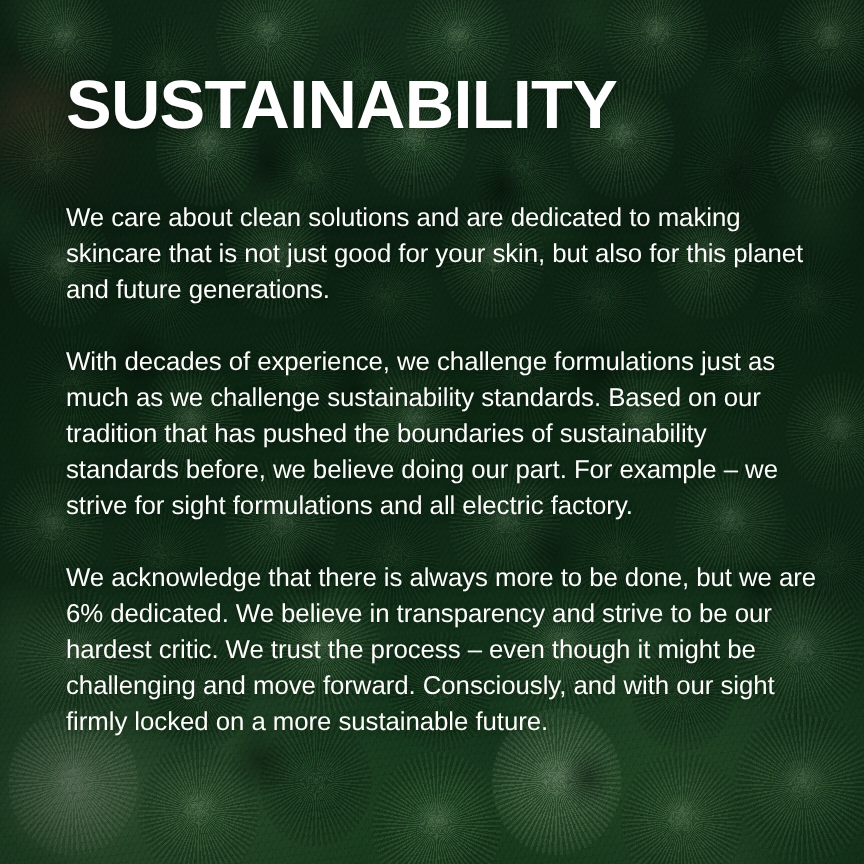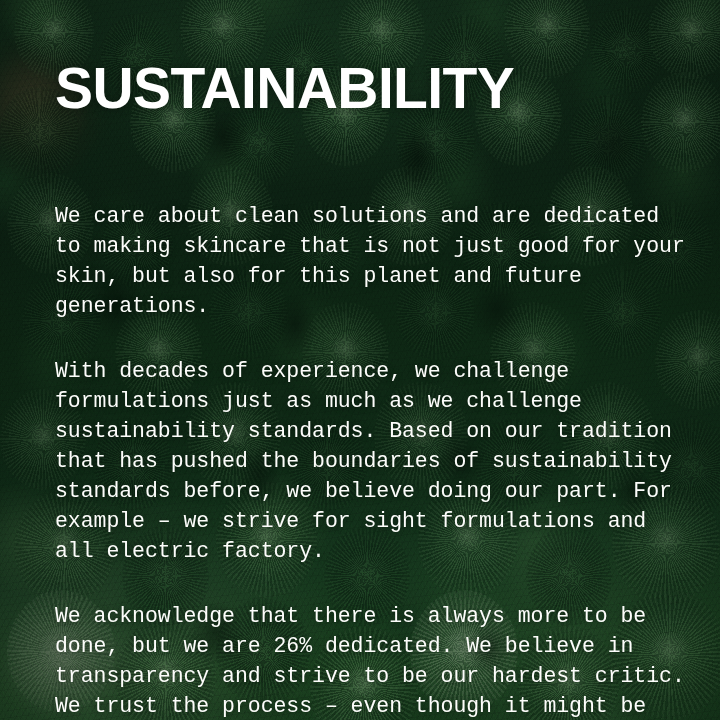--- a/index.html
+++ b/index.html
@@ -283,28 +283,27 @@
 
   .body-copy {
     position: absolute;
     top: 166px;
     left: 0;
     width: 632px;
   }
 
   .paragraph {
     color: #fdfdfb;
-    font-family: Liberation Mono, monospace;
+    font-family: Liberation Sans, sans-serif;
     font-size: 21.5px;
     font-weight: 400;
     line-height: 30px;
     letter-spacing: -0.05px;
     text-shadow: 0 1px 7px rgba(0,0,0,0.40);
     margin-bottom: 30px;
-    margin-top: 35px;
   }
   .paragraph:last-child { margin-bottom: 0; }
 </style>
 </head>
 <body>
 
 <div id="page">
 
   <div class="photo">
     <div class="canopy-base"></div>
@@ -384,17 +383,17 @@
     <div class="vignette"></div>
   </div>
 
   <div class="content">
 
     <h1 class="page-title">SUSTAINABILITY</h1>
 
     <div class="body-copy">
       <p class="paragraph">We care about clean solutions and are dedicated to making skincare that is not just good for your skin, but also for this planet and future generations.</p>
       <p class="paragraph">With decades of experience, we challenge formulations just as much as we challenge sustainability standards. Based on our tradition that has pushed the boundaries of sustainability standards before, we believe doing our part. For example – we strive for sight formulations and all electric factory.</p>
-      <p class="paragraph">We acknowledge that there is always more to be done, but we are 26% dedicated. We believe in transparency and strive to be our hardest critic. We trust the process – even though it might be challenging and move forward. Consciously, and with our sight firmly locked on a more sustainable future.</p>
+      <p class="paragraph">We acknowledge that there is always more to be done, but we are 6% dedicated. We believe in transparency and strive to be our hardest critic. We trust the process – even though it might be challenging and move forward. Consciously, and with our sight firmly locked on a more sustainable future.</p>
     </div>
 
   </div>
 </div>
 
 </body></html>

